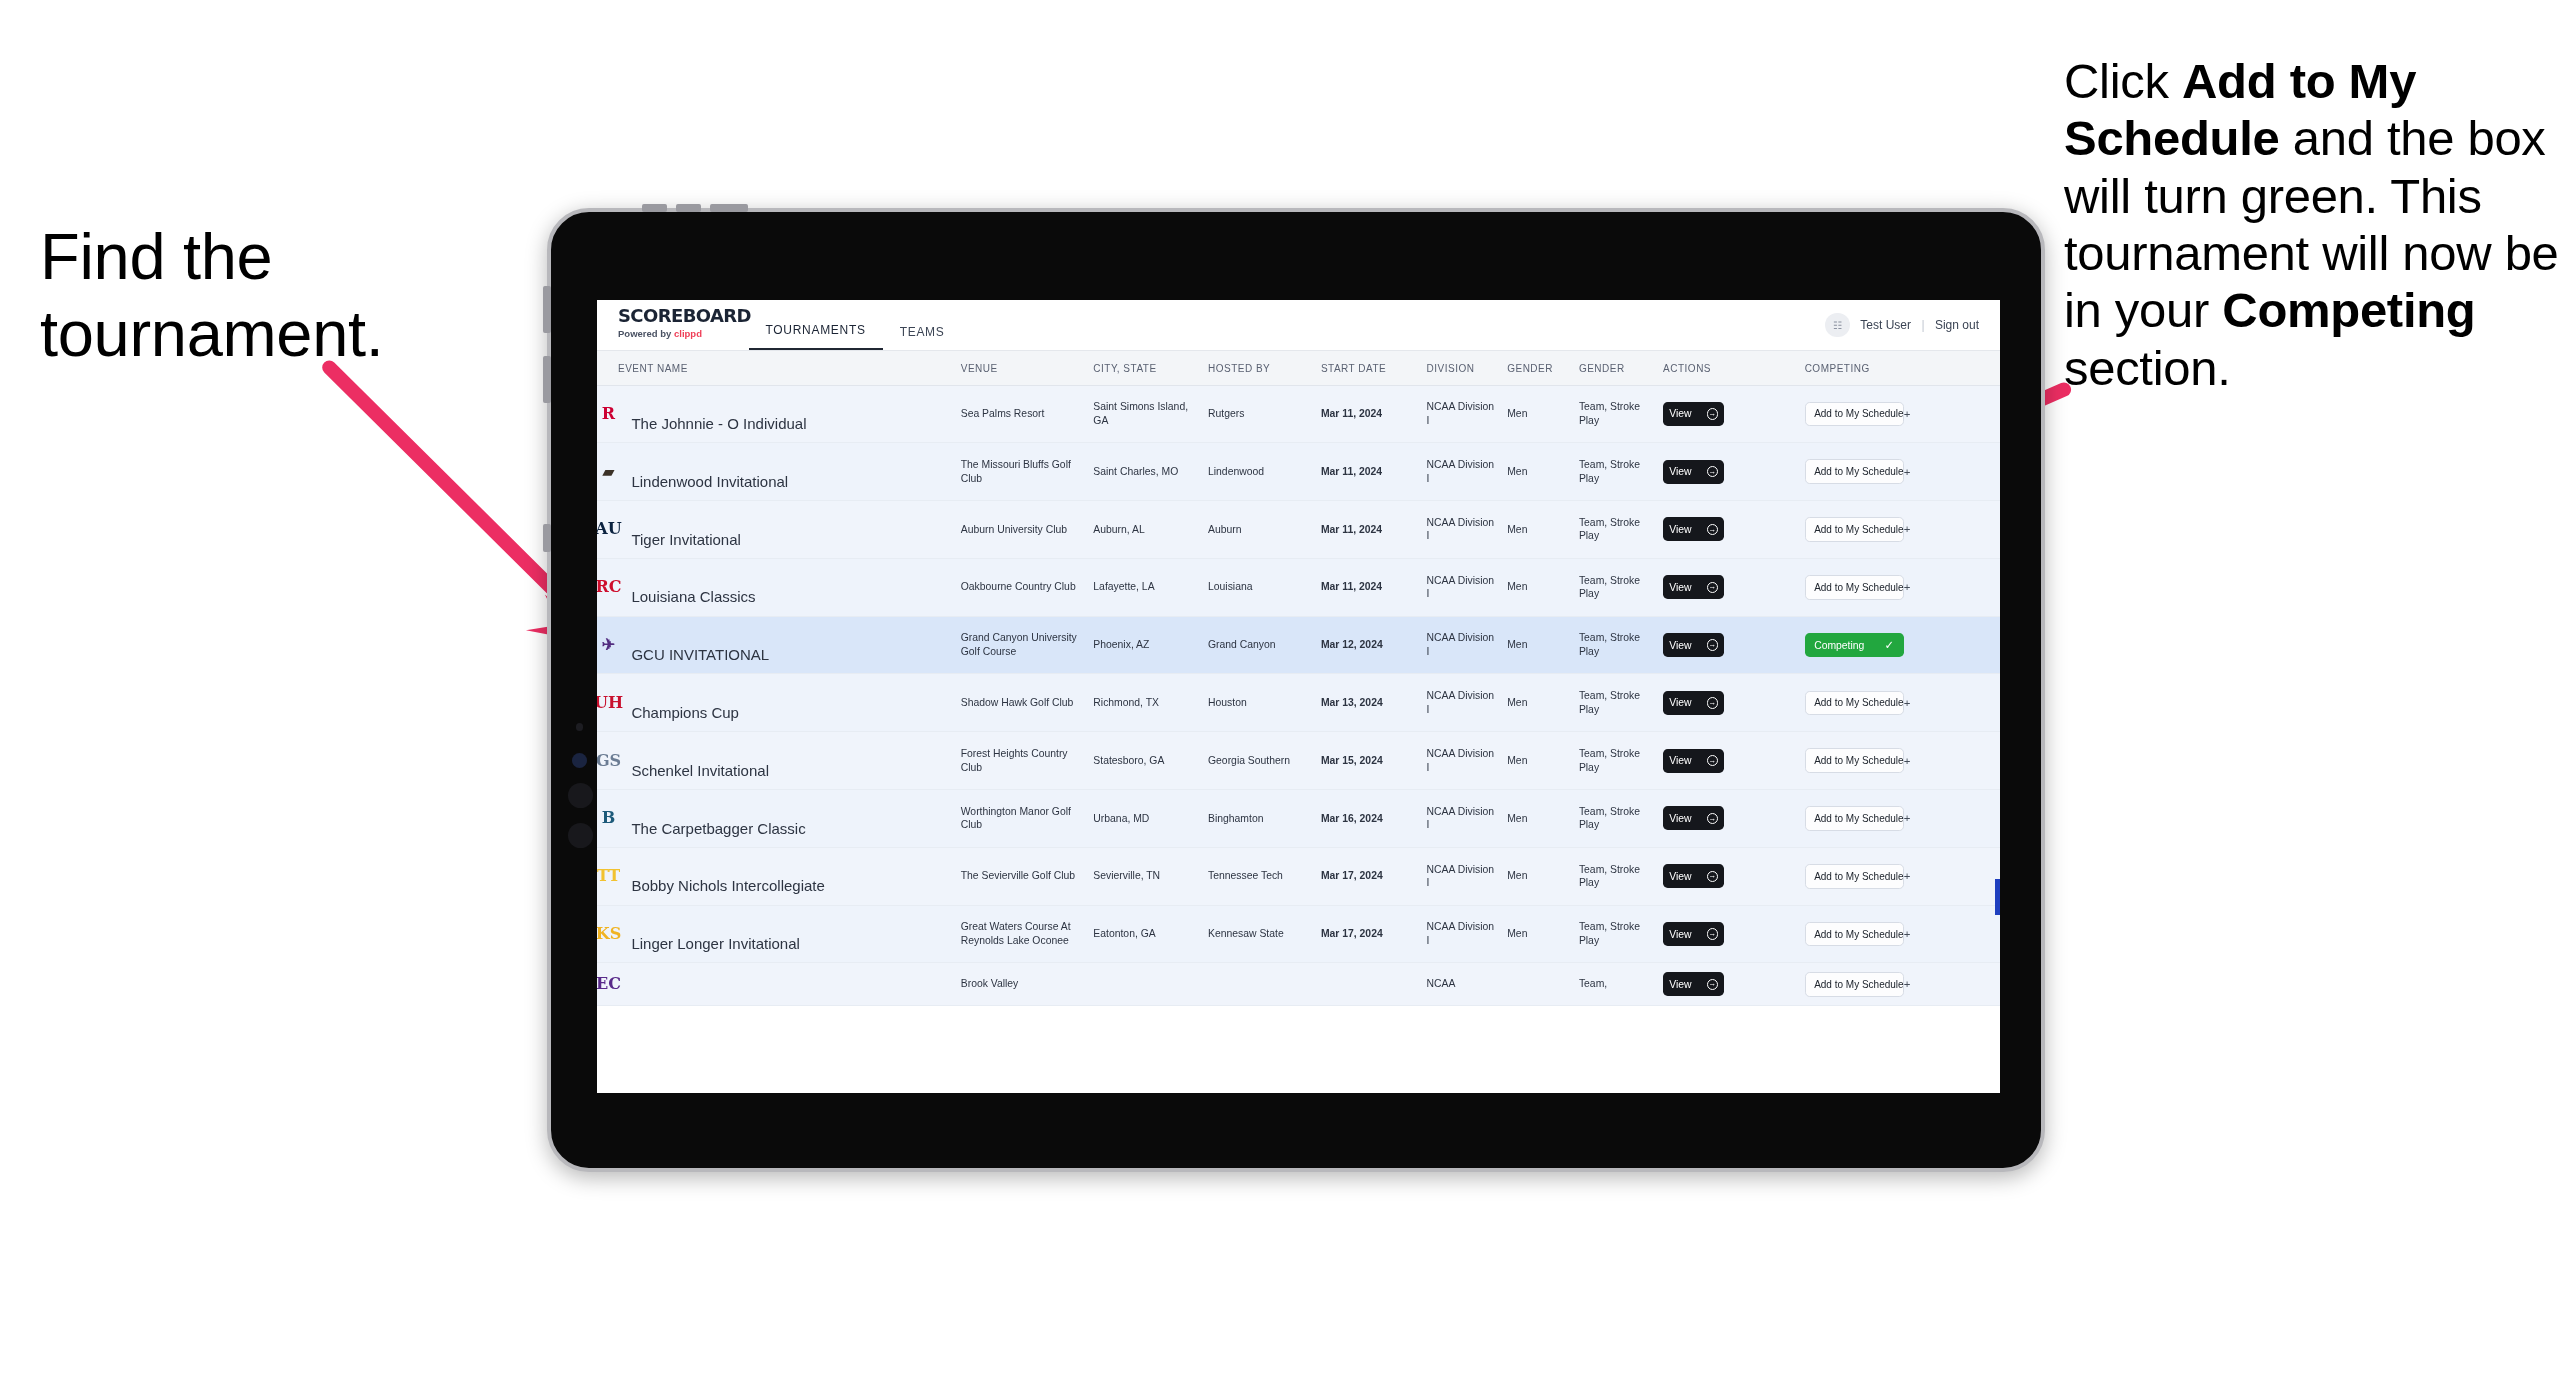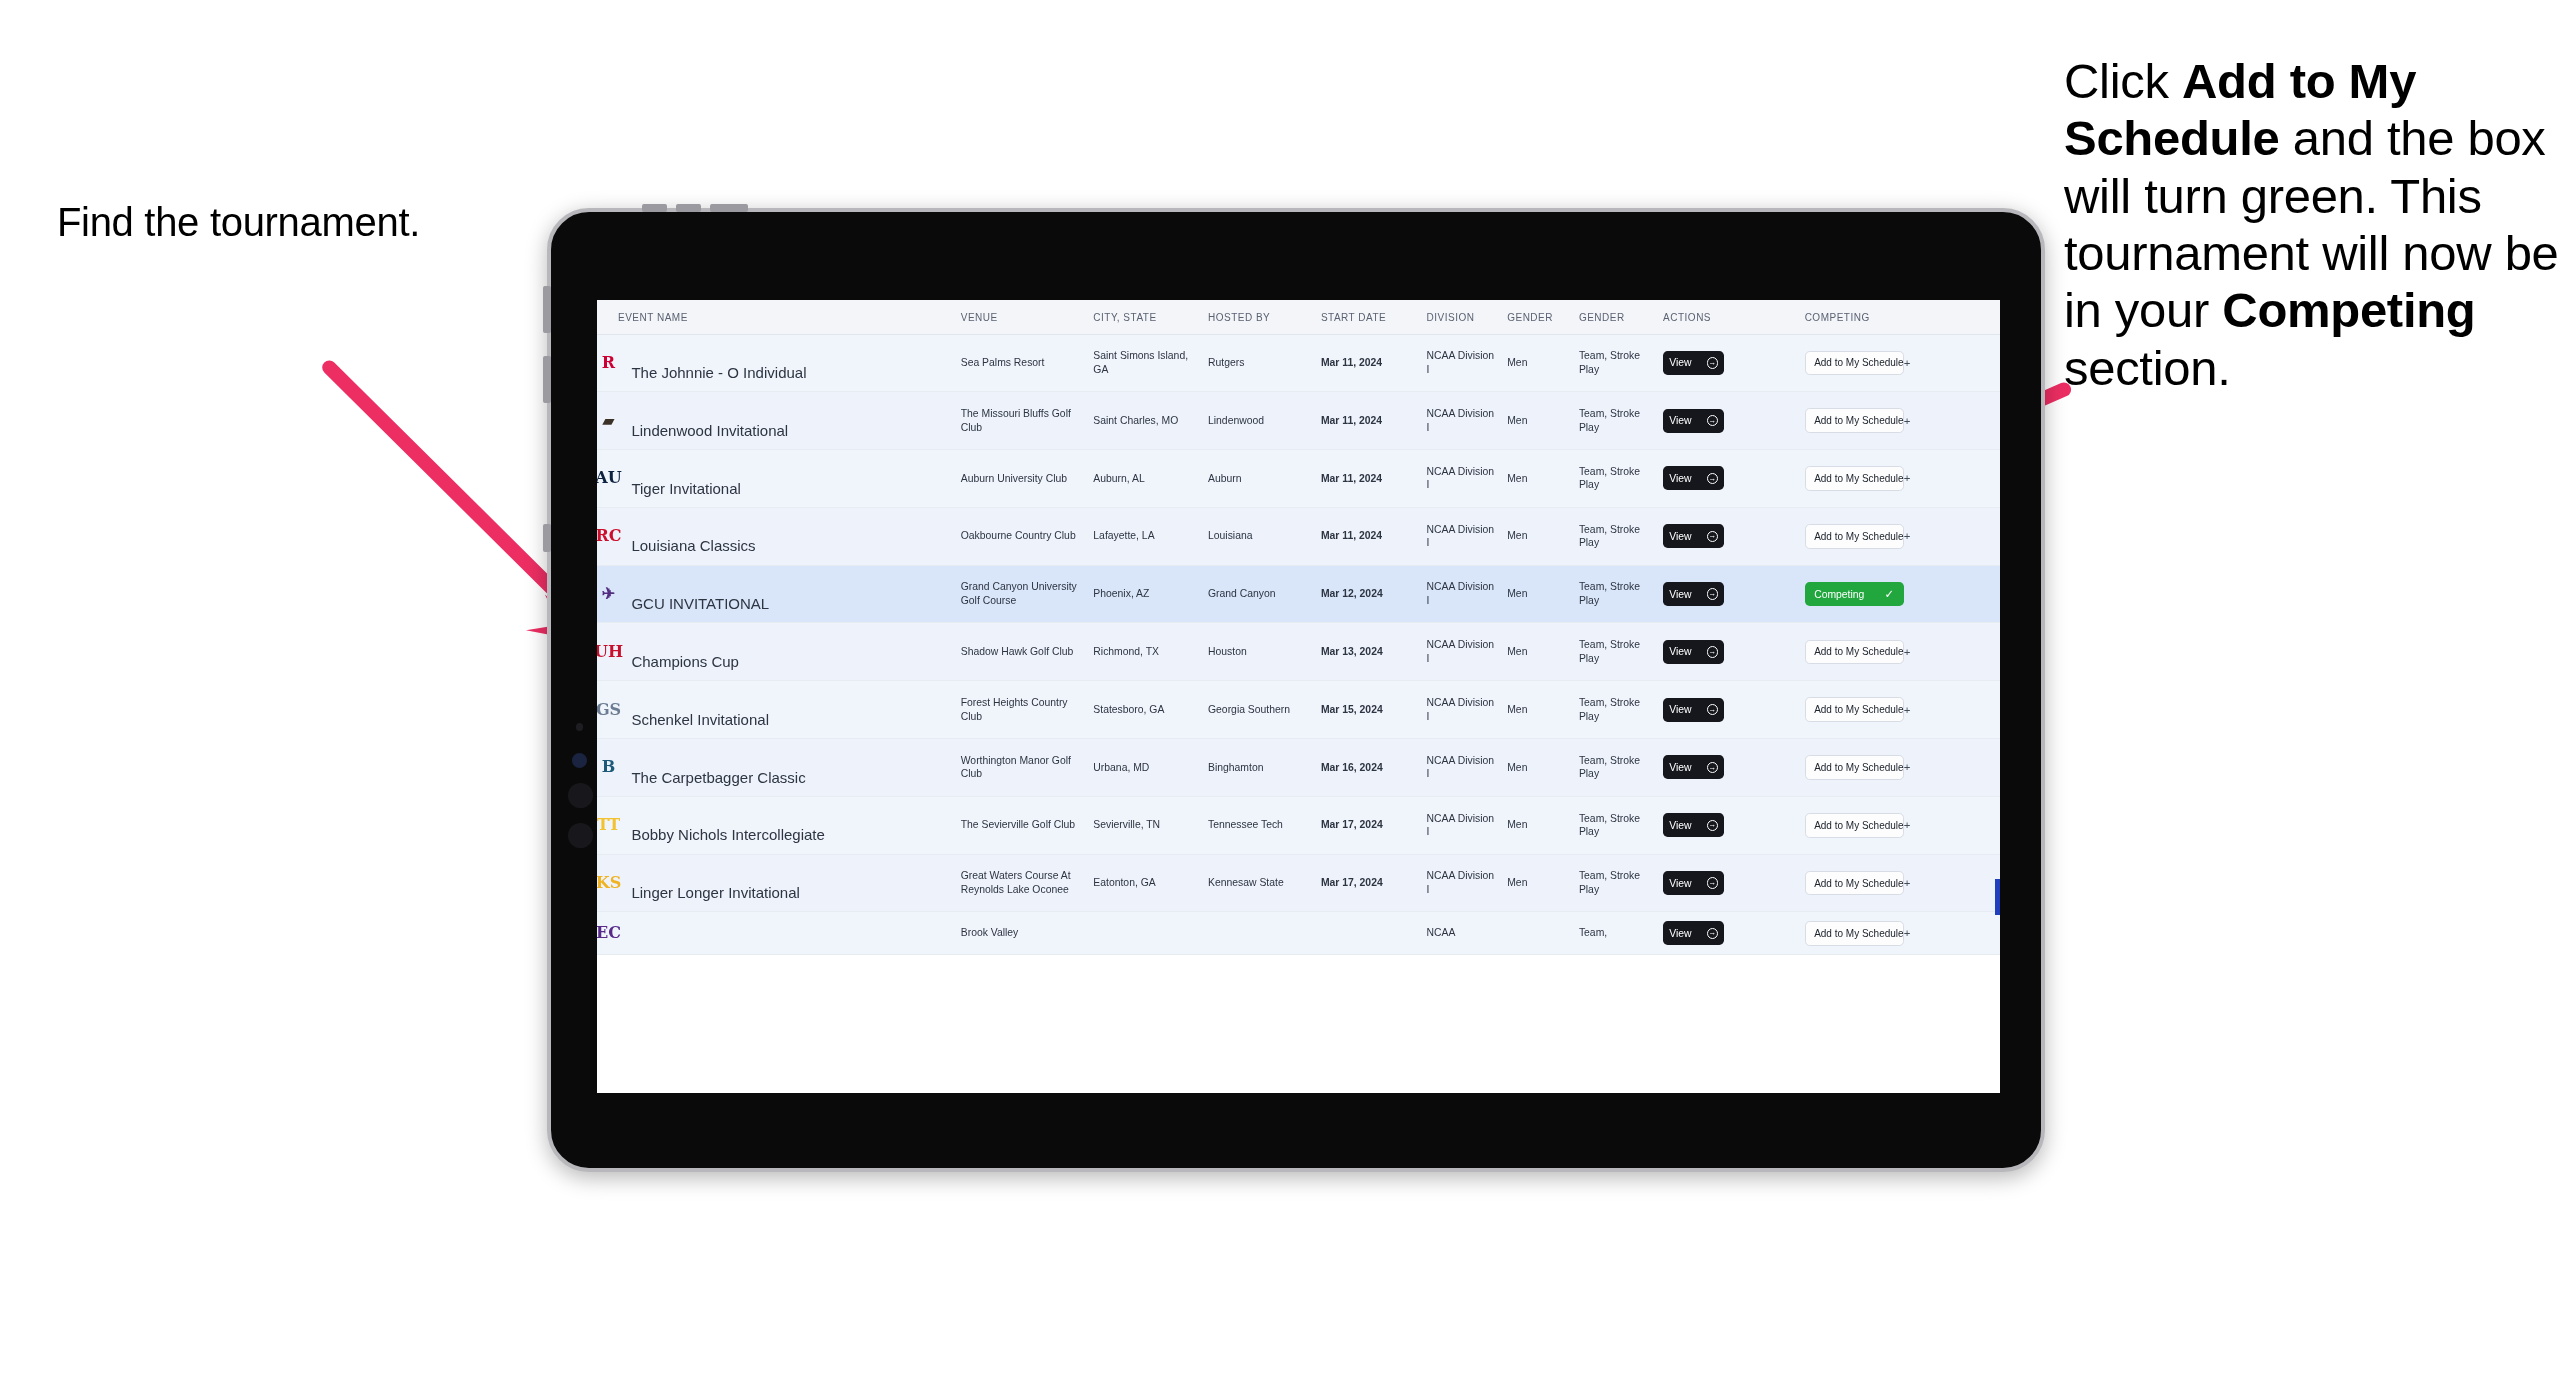--- a/index.html
+++ b/index.html
@@ -14,22 +14,22 @@
   
   .annot {
     position: absolute;
     color: #000;
     font-family: "Liberation Sans", sans-serif;
     font-weight: 400;
     letter-spacing: -0.3px;
     margin-top: 19px;
   }
   #annot-left {
-    left: 40px; top: 180px; width: 397px;
-    font-size: 40px; line-height: 1.18; text-align: center;
+    left: 40px; top: 200px; width: 397px;
+    font-size: 65px; line-height: 1.18;
   }
   #annot-right {
     left: 2064px; top: 34px; width: 511px;
     font-size: 49px; line-height: 1.17;
   }
   #annot-right b { font-weight: 700; }
 
   .arrow-svg { position: absolute; pointer-events: none; }
 
   
@@ -252,20 +252,36 @@
     <div class="side-btn" id="btn-left-1"></div>
     <div class="side-btn" id="btn-left-2"></div>
     <div class="side-btn" id="btn-left-3"></div>
     <div class="cam" id="cam-dot"></div>
     <div class="cam" id="cam-lens"></div>
     <div class="cam" id="cam-b1"></div>
     <div class="cam" id="cam-b2"></div>
 
     <div id="screen">
 
+      <div id="app-header">
+        <div id="brand">
+          <div id="brand-title">SCOREBOARD</div>
+          <div id="brand-sub"><span>Powered by </span><span class="clippd">clippd</span></div>
+        </div>
+        <div id="nav">
+          <div class="nav-tab active">TOURNAMENTS</div>
+          <div class="nav-tab">TEAMS</div>
+        </div>
+        <div id="header-right">
+          <div id="avatar">☷</div>
+          <span class="lnk">Test User</span>
+          <span class="sep">|</span>
+          <span class="lnk">Sign out</span>
+        </div>
+      </div>
 
       <div id="table-wrap">
         <table id="tournaments">
           <thead>
             <tr>
               <th class="c-event">EVENT NAME</th>
               <th class="c-venue">VENUE</th>
               <th class="c-city">CITY, STATE</th>
               <th class="c-host">HOSTED BY</th>
               <th class="c-date">START DATE</th>

